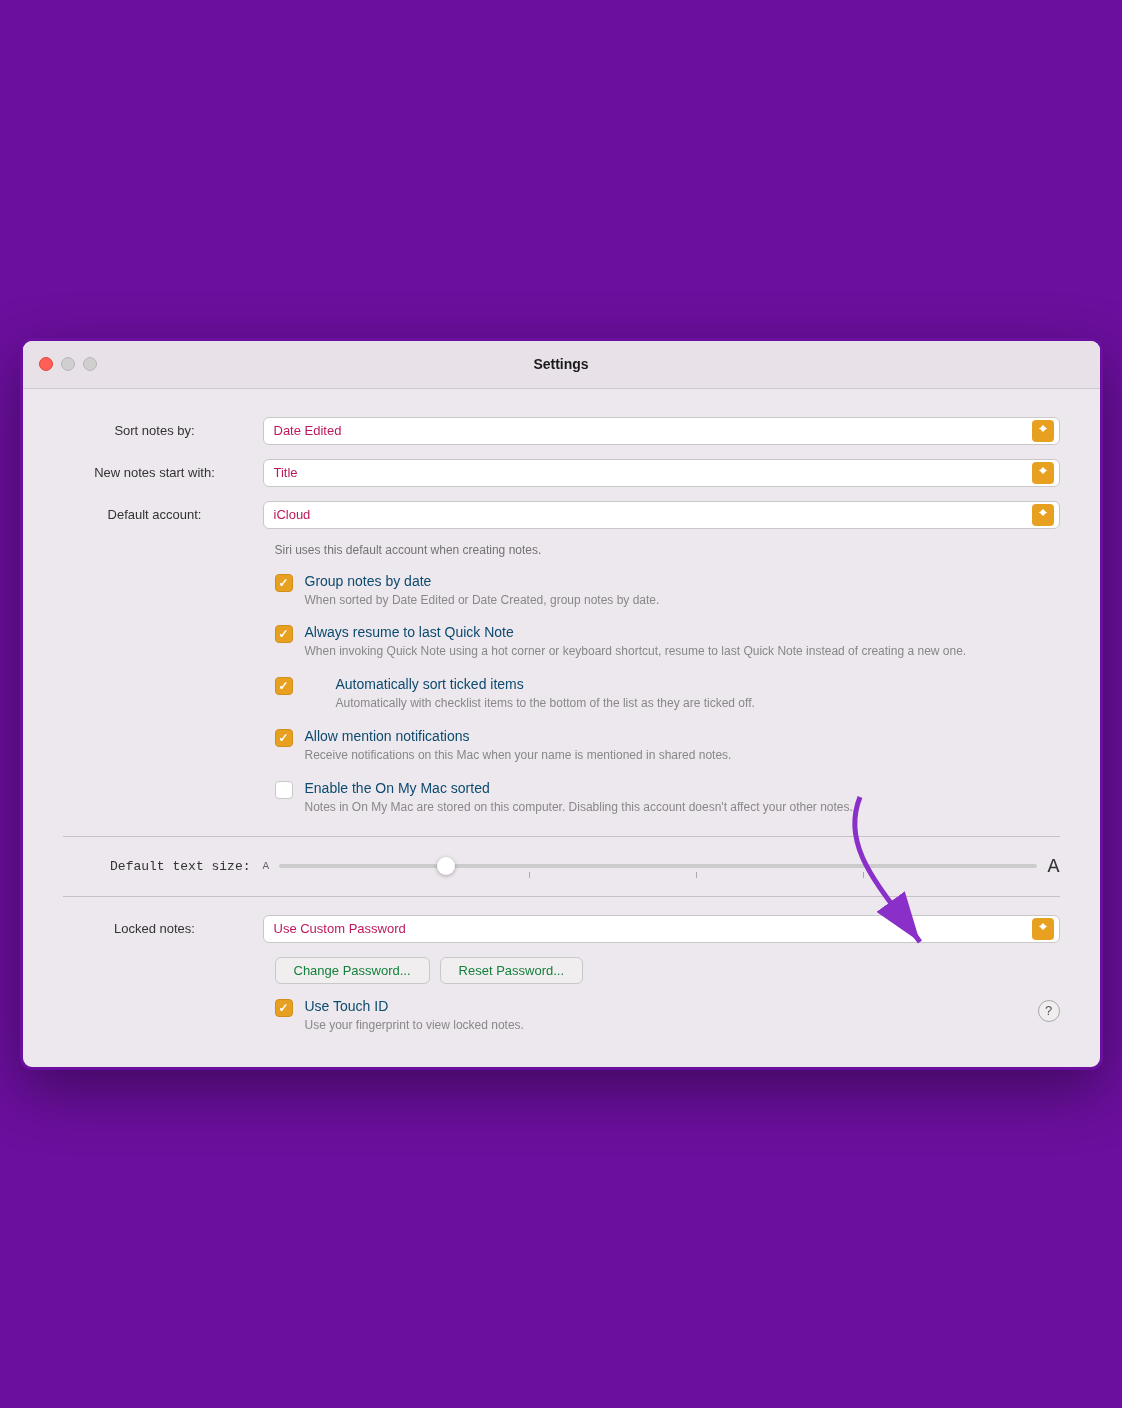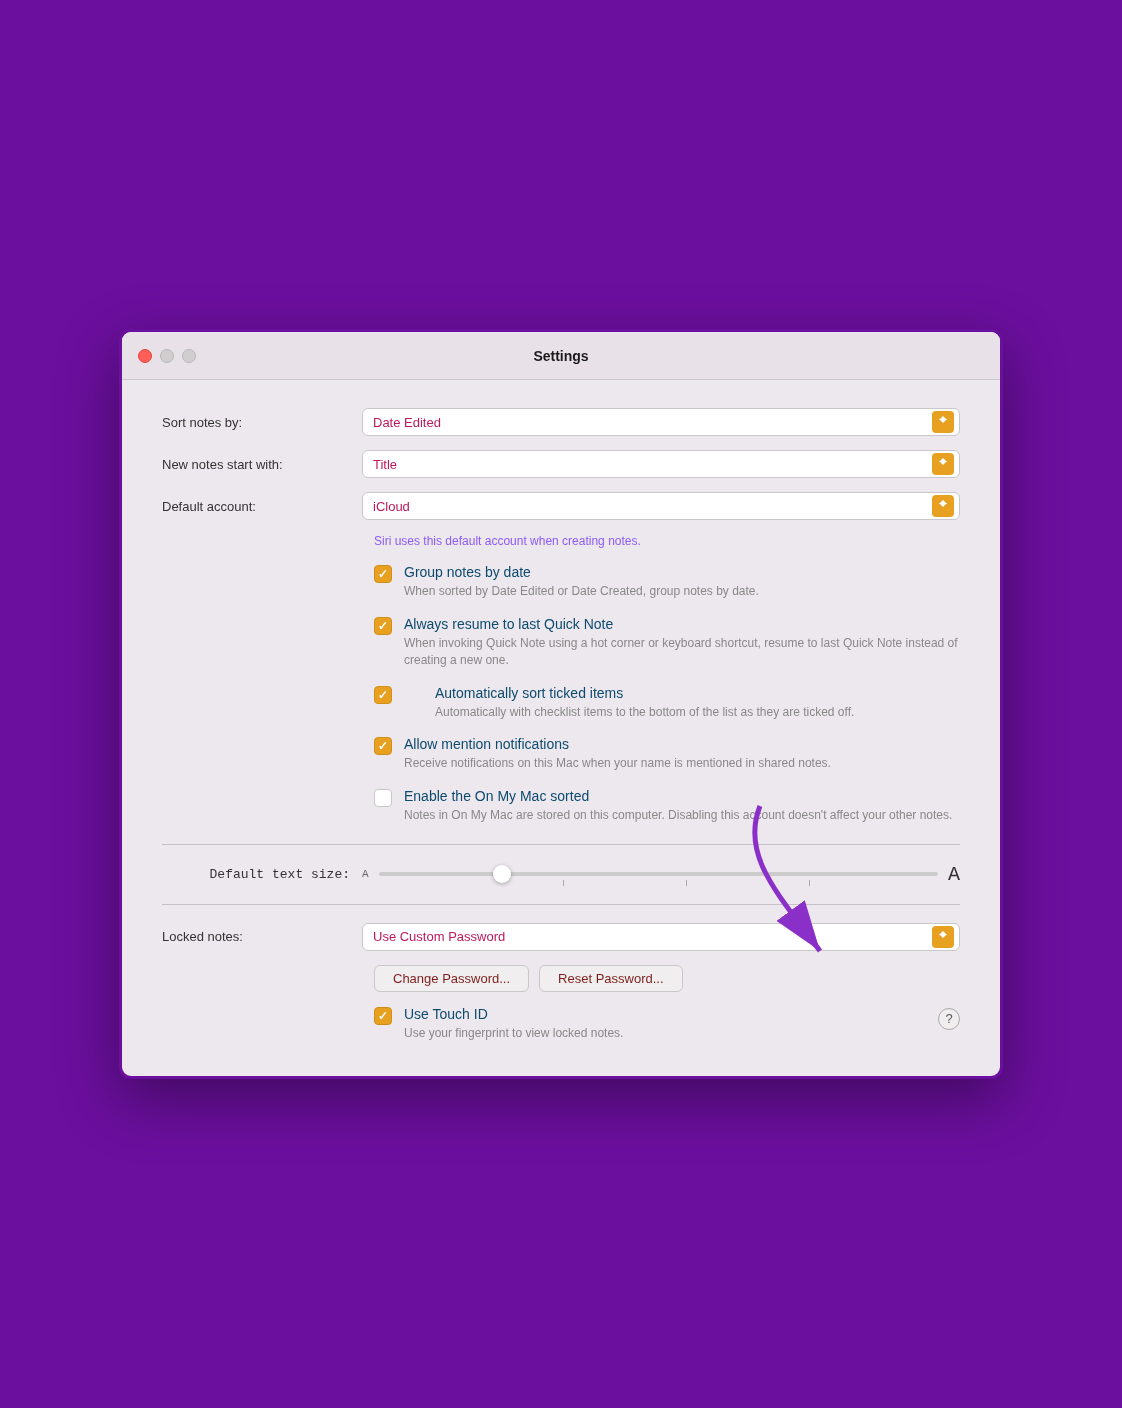--- a/index.html
+++ b/index.html
@@ -7,21 +7,21 @@
     body {
       background: #6b0f9e;
       display: flex;
       justify-content: center;
       align-items: center;
       min-height: 100vh;
       font-family: -apple-system, BlinkMacSystemFont, "SF Pro Text", "Helvetica Neue", sans-serif;
     }
 
     .window {
-      width: 884px;
+      width: 1083px;
       background: #ede8ed;
       border-radius: 12px;
       border: 3px solid #6b0f9e;
       overflow: hidden;
       box-shadow: 0 20px 60px rgba(0,0,0,0.4);
     }
 
     .titlebar {
       background: #e8e2e8;
       height: 48px;
@@ -64,21 +64,21 @@
 
     .form-row {
       display: flex;
       align-items: center;
       margin-bottom: 14px;
     }
 
     .form-label {
       font-size: 13px;
       color: #333;
-      text-align: left;
+      text-align: center;
       min-width: 200px;
       padding-right: 16px;
       flex-shrink: 0;
     }
 
     .select-wrapper {
       position: relative;
       flex: 1;
     }
 
@@ -126,21 +126,21 @@
       border-right: 4px solid transparent;
       border-bottom: 4px solid white;
       display: block;
       position: absolute;
       top: 5px;
     }
 
     .siri-note {
       margin-left: 212px;
       font-size: 12px;
-      color: #8b5cf6;
+      color: #737373;
       margin-bottom: 16px;
     }
 
     .checkbox-section {
       margin-left: 212px;
       margin-bottom: 20px;
     }
 
     .checkbox-row {
       display: flex;
@@ -270,21 +270,21 @@
       margin-top: 10px;
       margin-bottom: 14px;
     }
 
     .btn {
       padding: 5px 18px;
       background: #f0eeee;
       border: 1px solid #c8c8c8;
       border-radius: 6px;
       font-size: 13px;
-      color: #7f1d1d;
+      color: #15803d;
       cursor: pointer;
     }
 
     .window-body {
       position: relative;
     }
 
     
     .annotation-arrow {
       position: absolute;

